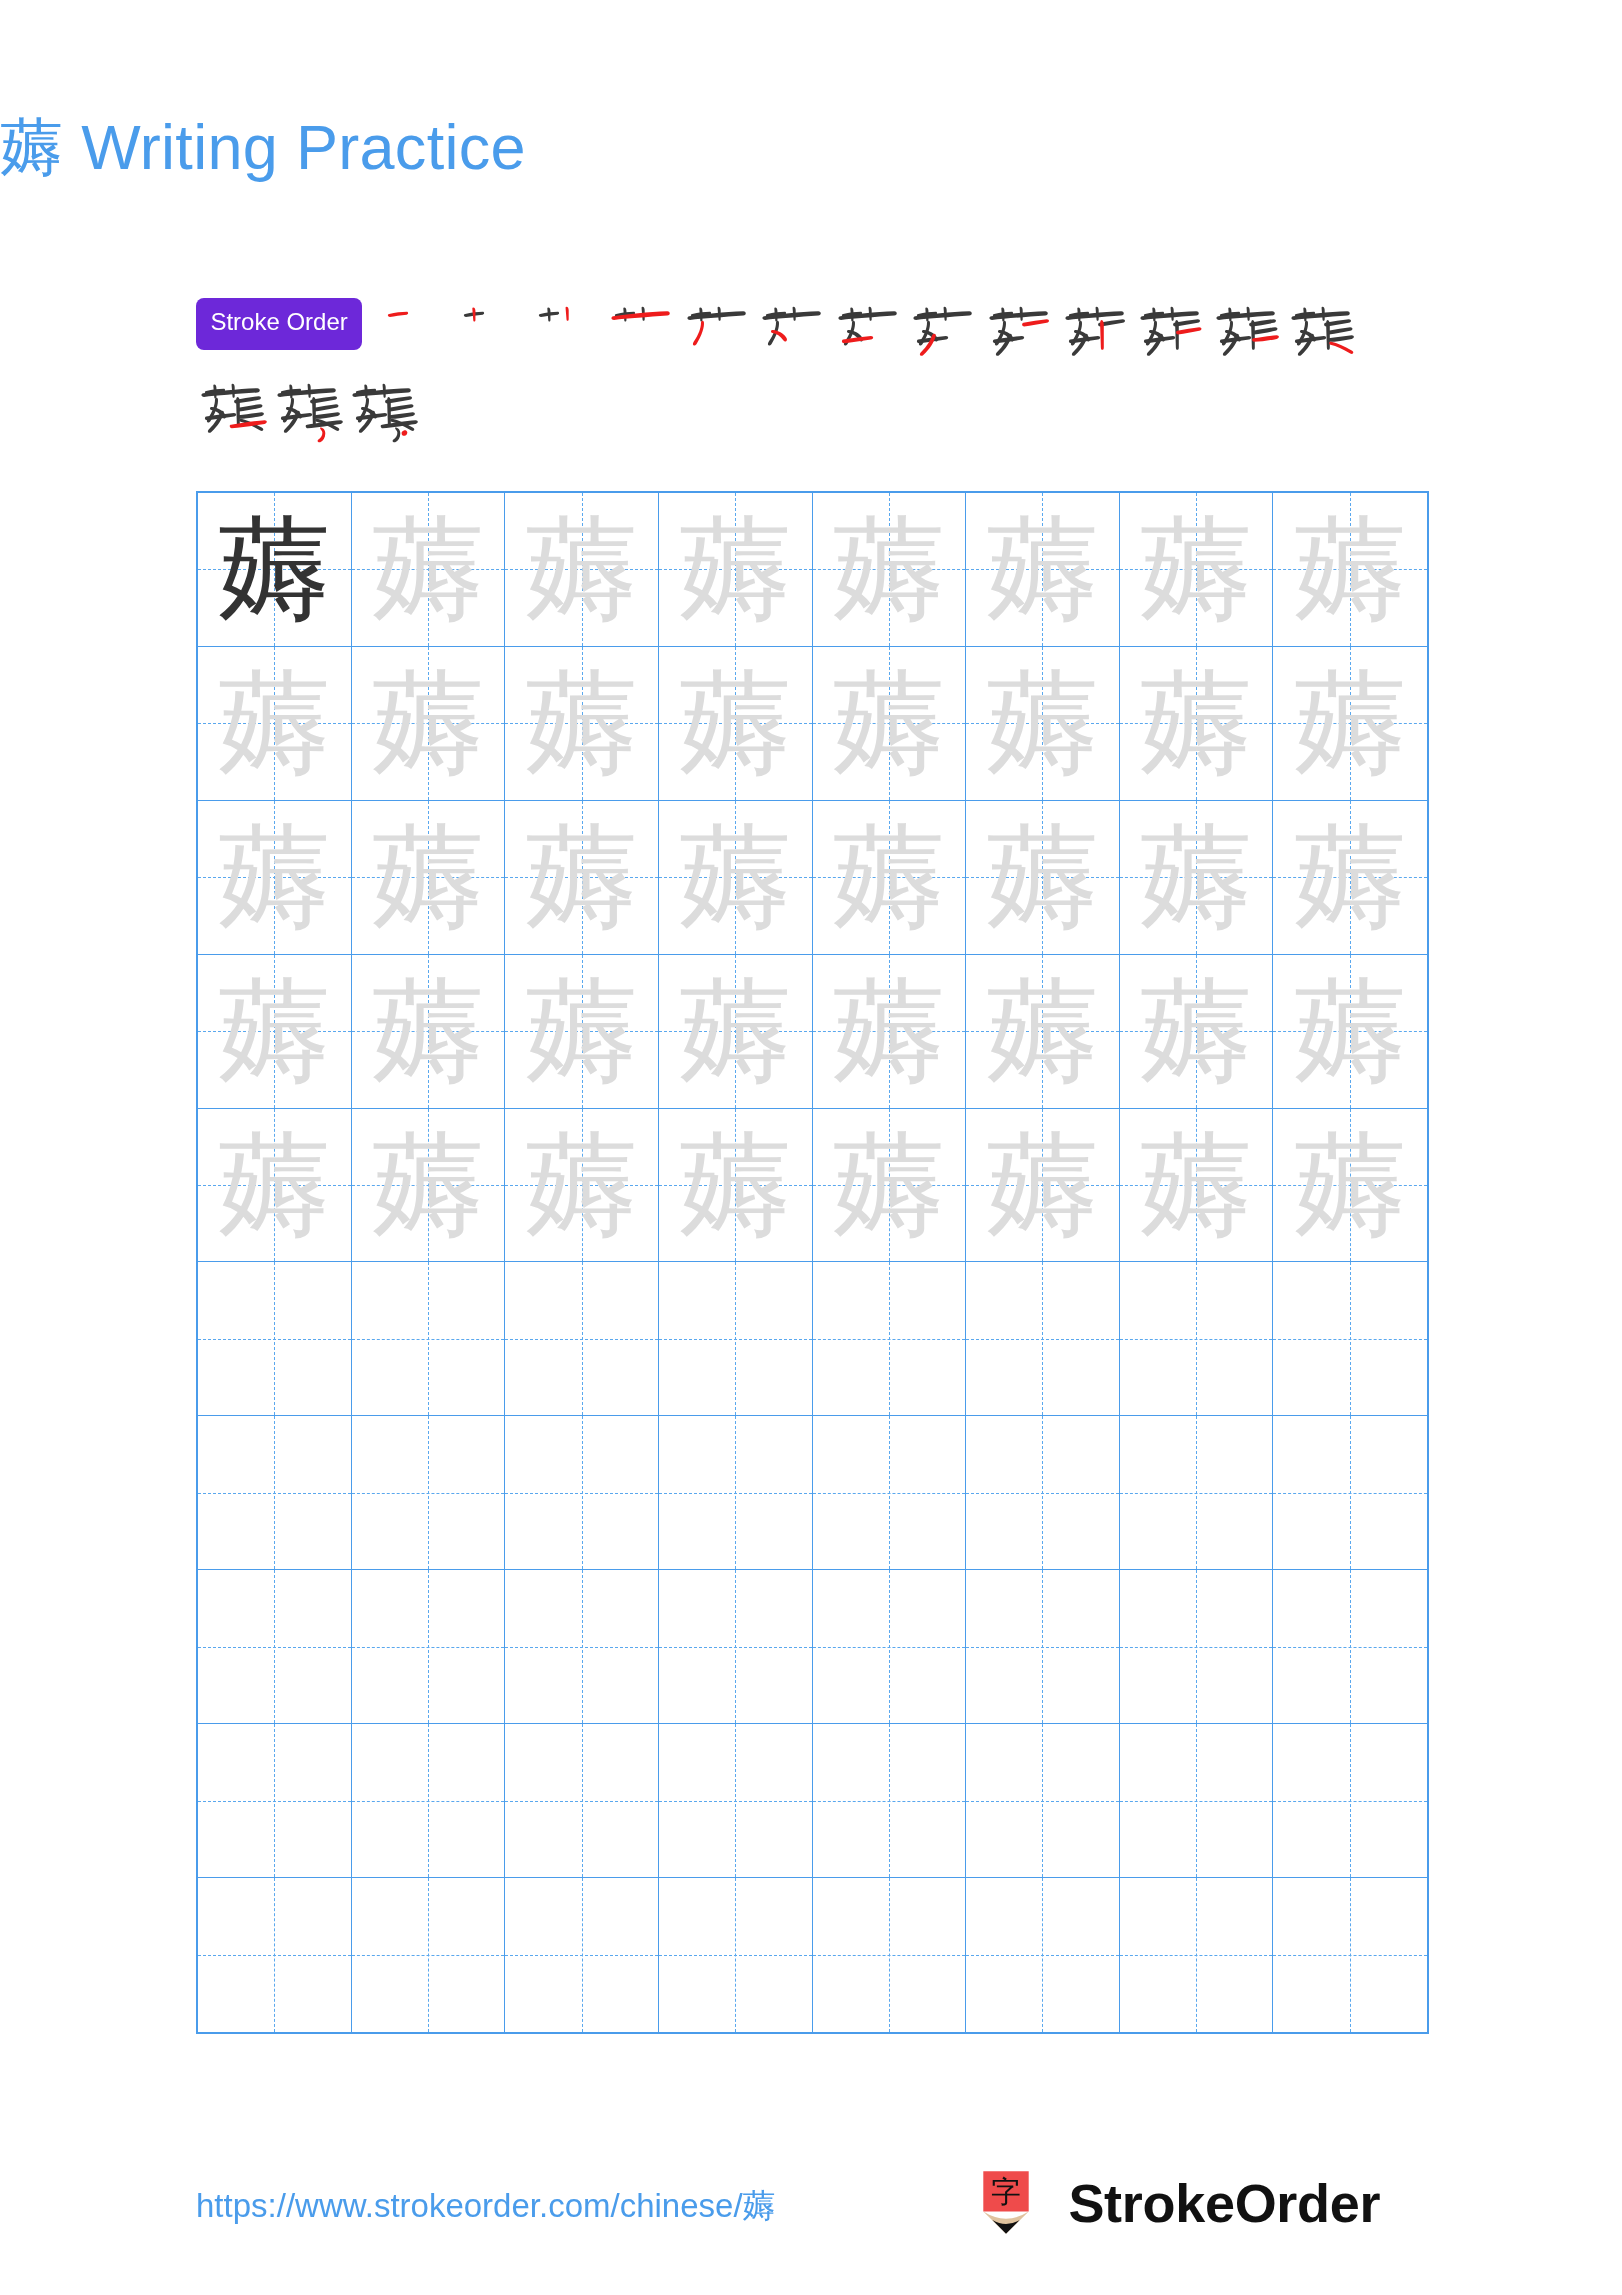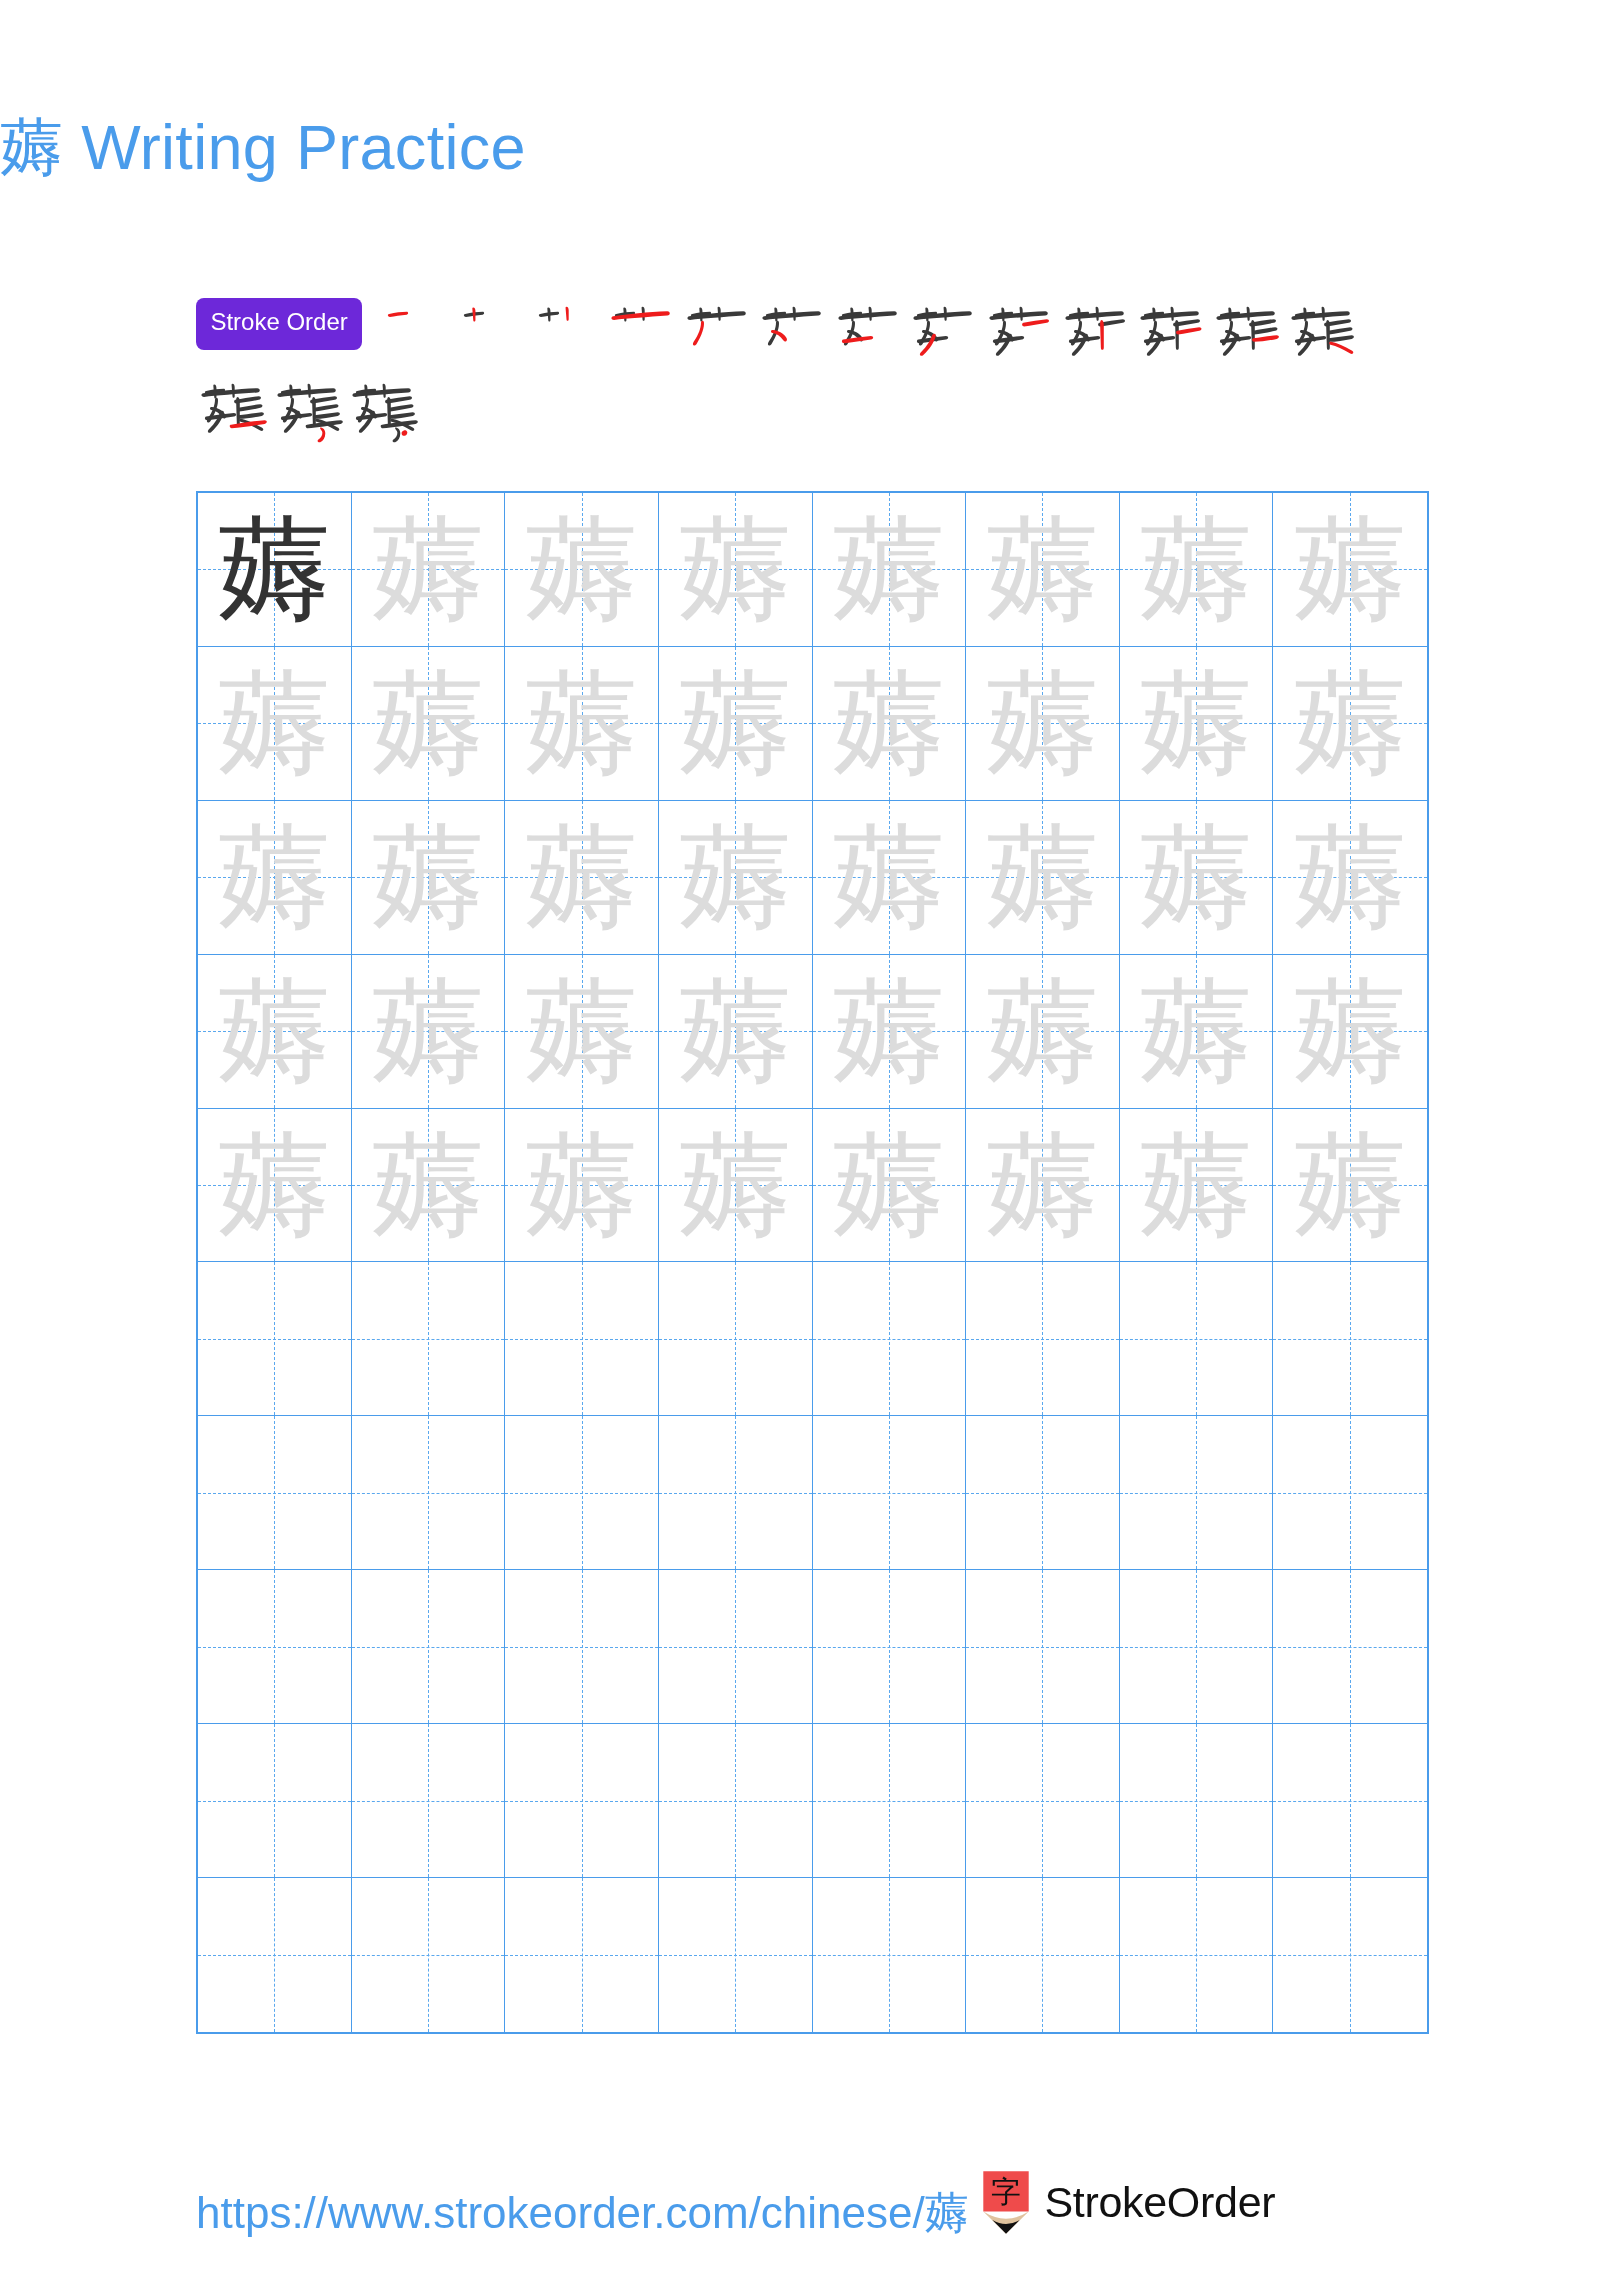--- a/index.html
+++ b/index.html
@@ -130,42 +130,43 @@
   }
   .cell-glyph.model { color: #333333; }
   .cell-glyph.trace { color: #dcdcdc; }
 
   
   #footer-url {
     position: absolute;
     left: 196px;
     top: 2184px;
     color: #4a9ceb;
-    font-size: 44px;
+    font-size: 33px;
     white-space: nowrap;
   }
   #footer-brand {
     position: absolute;
     left: 982px;
     top: 2171px;
     display: flex;
     align-items: center;
     white-space: nowrap;
   }
   #brand-logo-icon {
     width: 48px;
     height: 63px;
     margin-right: 14.4px;
     flex: none;
   }
   #brand-name {
-    font-size: 43px;
-    font-weight: normal;
+    font-size: 54px;
+    font-weight: bold;
     color: #111111;
     letter-spacing: -0.3px;
+    margin-left: 24px;
   }
 </style>
 </head>
 <body>
 
 <div id="page-title">
   <span class="han">薅</span><span>&nbsp;</span><span>Writing Practice</span>
 </div>
 
 <div id="stroke-order-section">

